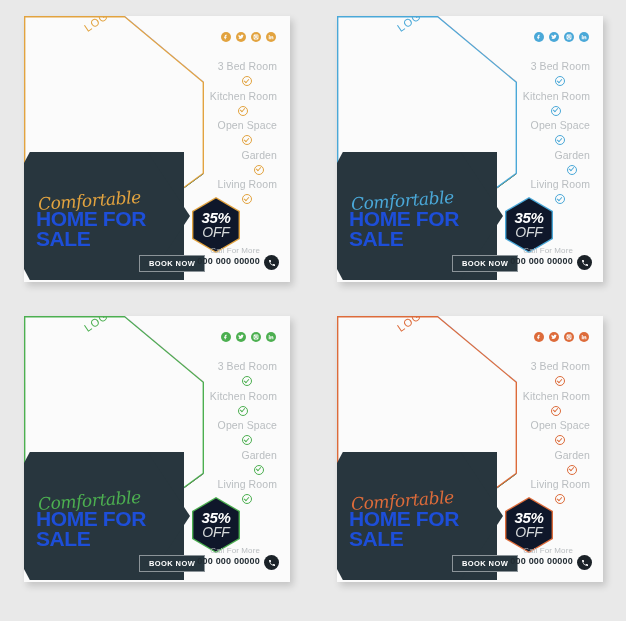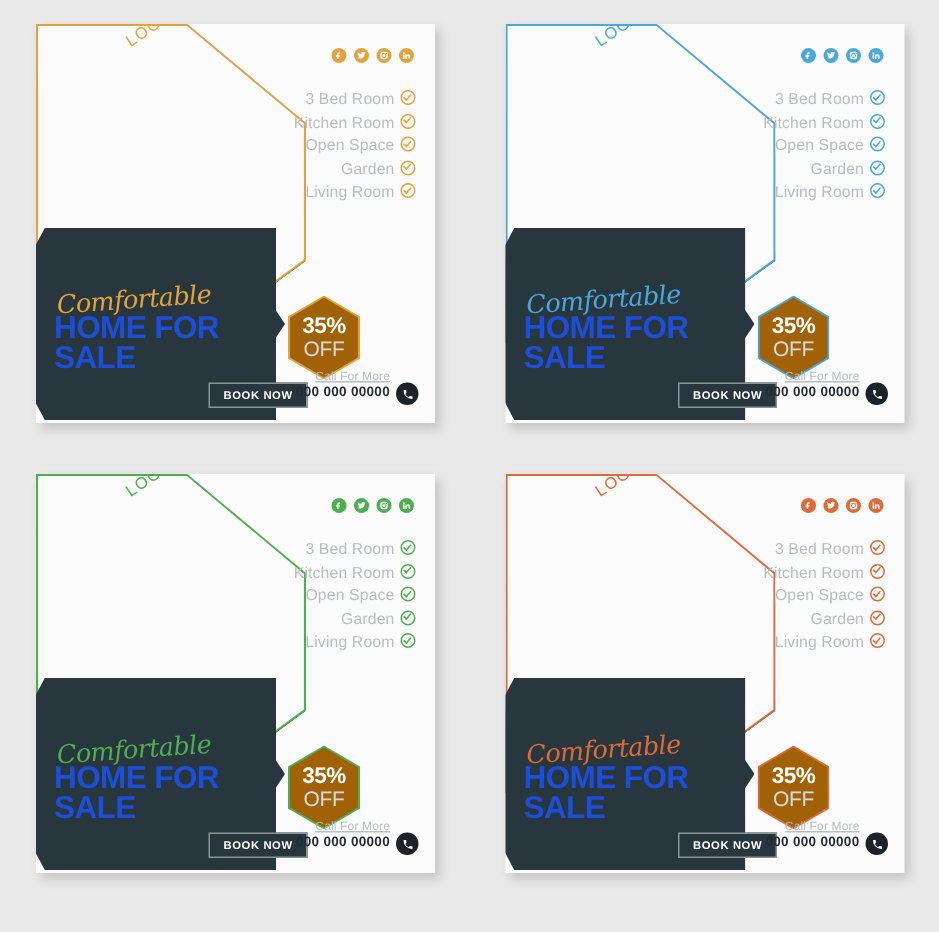--- a/index.html
+++ b/index.html
@@ -120,21 +120,21 @@
     display:flex;align-items:center;justify-content:center;
   }
   .soc svg{width:6px;height:6px;fill:#fbfbfb;display:block;}
 
   
   .features{
     position:absolute;right:13px;top:44px;
     display:flex;flex-direction:column;gap:3.5px;
     align-items:flex-end;
   }
-  .feat{display:flex;gap:4px;}
+  .feat{display:flex;align-items:center;gap:4px;flex-direction:column;}
   .feat-label{
     font-size:10.5px;color:#b9bdc0;font-weight:400;letter-spacing:.1px;
     white-space:nowrap;
   }
   .check{
     width:8px;height:8px;border-radius:50%;
     border:1.1px solid var(--accent);
     position:relative;flex:0 0 auto;
   }
   .check:after{
@@ -176,39 +176,39 @@
 
   
   .badge{
     position:absolute;left:168px;top:181px;width:48px;height:56px;
   }
   .badge-bg{
     position:absolute;inset:0;background:var(--accent);
     clip-path:polygon(50% 0%, 100% 25%, 100% 75%, 50% 100%, 0% 75%, 0% 25%);
   }
   .badge-in{
-    position:absolute;inset:1.4px;background:#a16207;
+    position:absolute;inset:1.4px;background:#0f172a;
     clip-path:polygon(50% 0%, 100% 25%, 100% 75%, 50% 100%, 0% 75%, 0% 25%);
-    display:flex;flex-direction:column;align-items:center;justify-content:center;
+    display:flex;flex-direction:column;align-items:center;justify-content:center;font-style:italic;
   }
   .badge-pct{font-size:15px;font-weight:bold;color:#ffffff;line-height:14px;letter-spacing:-.4px;}
   .badge-off{font-size:14px;font-weight:400;color:#d6d9da;line-height:14px;letter-spacing:-.2px;}
 
   
   .booknow{
     position:absolute;left:115px;top:239px;
     background:#28363e;color:#ffffff;
     font-size:7.5px;font-weight:bold;letter-spacing:.4px;
     padding:3px 9px;
     border:1px solid #8c9499;
   }
   .callbox{
     position:absolute;right:30px;top:229px;text-align:right;
   }
-  .call-label{font-size:8px;color:#b9bdc0;letter-spacing:.1px;line-height:11px;text-decoration:underline;}
+  .call-label{font-size:8px;color:#b9bdc0;letter-spacing:.1px;line-height:11px;}
   .call-num{font-size:9px;color:#222c33;font-weight:bold;letter-spacing:.2px;line-height:11px;}
   .phone{
     position:absolute;right:11px;top:239px;
     width:15px;height:15px;border-radius:50%;background:#1b2228;
     display:flex;align-items:center;justify-content:center;
   }
   .phone svg{width:8px;height:8px;fill:#ffffff;display:block;}
 
   
   .caption{

